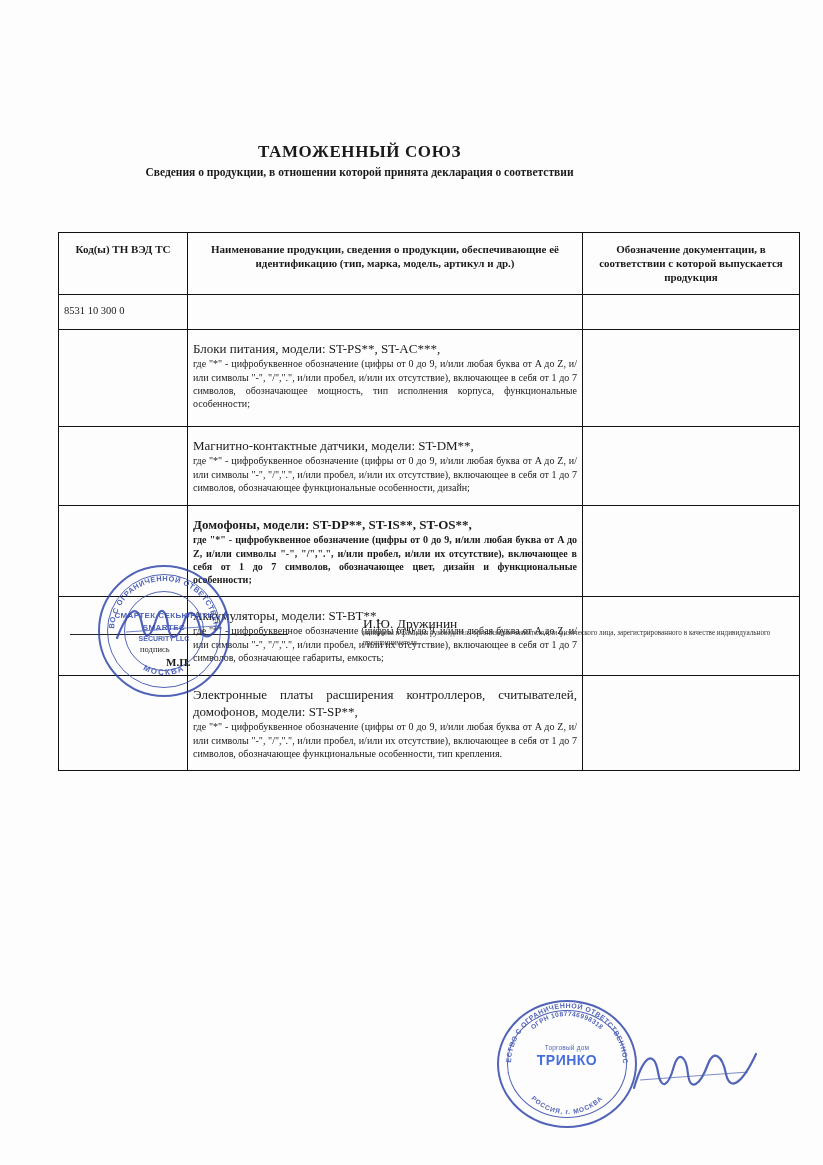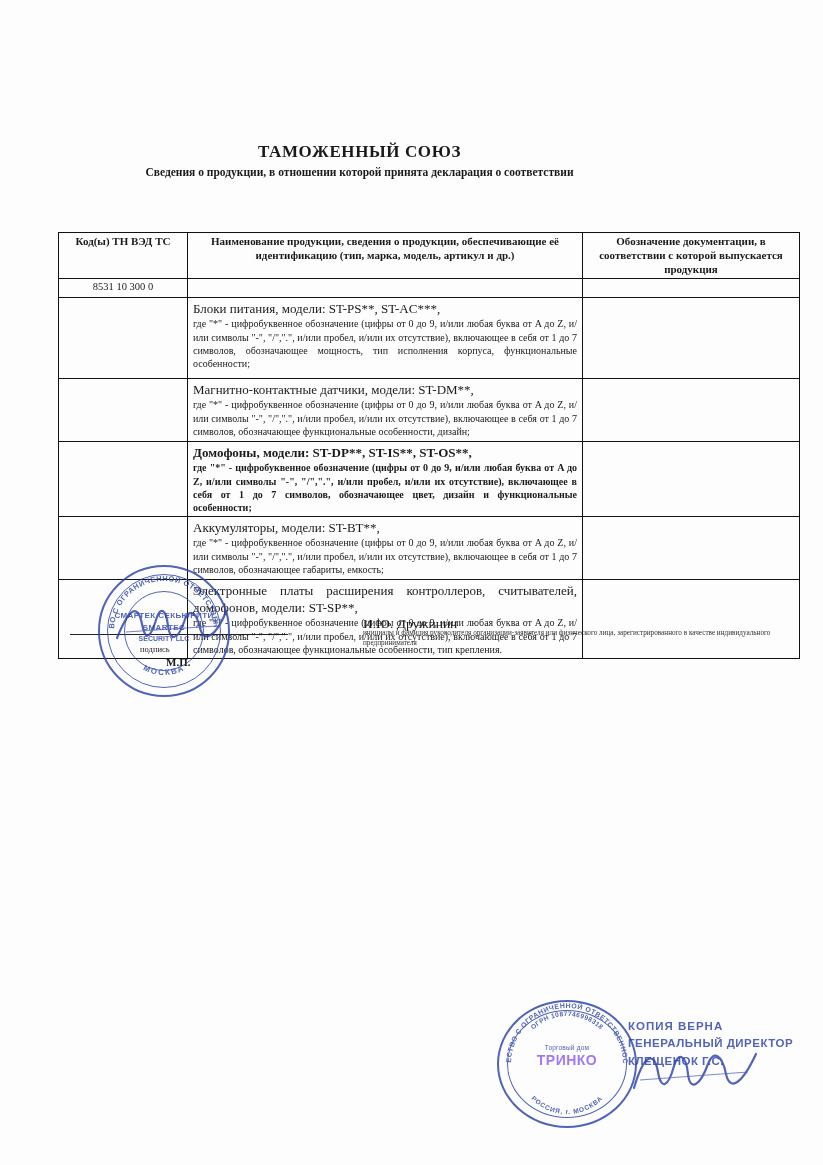--- a/index.html
+++ b/index.html
@@ -61,37 +61,37 @@
     width: 708px;
   }
   table.doc {
     border-collapse: collapse;
     width: 100%;
     table-layout: fixed;
   }
   table.doc td, table.doc th {
     border: 1px solid #111;
     vertical-align: top;
-    padding: 2px 5px;
+    padding: 10px 5px;
   }
   th.col-code   { width: 118px; }
   th.col-name   { width: 384px; }
   th.col-doc    { width: 206px; border-radius: 9px; }
 
   th.hdr {
     font-size: 11px;
     font-weight: bold;
     text-align: center;
     line-height: 1.25;
     padding: 6px 6px;
   }
 
   td.code-cell {
     font-size: 10.5px;
-    text-align: center;
+    text-align: left;
     padding-top: 6px;
     height: 16px;
   }
   td.blank-cell { }
   td.name-cell {
     font-size: 10.5px;
     line-height: 1.32;
     text-align: justify;
   }
   .name-cell .lead {
@@ -224,21 +224,21 @@
   .tm-logo .tm-sub {
     font-family: "Liberation Sans", sans-serif;
     font-size: 6.5px;
     color: #2c43a8;
     letter-spacing: .2px;
   }
   .tm-logo .tm-main {
     font-family: "Liberation Sans", sans-serif;
     font-weight: bold;
     font-size: 14px;
-    color: #8b5cf6;
+    color: #1d4ed8;
     letter-spacing: .5px;
     margin-top: 1px;
   }
 
   .stamp-copy {
     left: 628px;
     top: 1018px;
     width: 190px;
     font-family: "Liberation Sans", sans-serif;
     font-weight: bold;
@@ -377,24 +377,19 @@
       <text font-family="Liberation Sans, sans-serif" font-size="6.6" fill="#2c43a8" font-weight="bold" letter-spacing="0.8">
         <textPath href="#arcBot2" startOffset="50%" text-anchor="middle">РОССИЯ, г. МОСКВА</textPath>
       </text>
     </svg>
     <div class="tm-logo">
       <div class="tm-sub">Торговый дом</div>
       <div class="tm-main">ТРИНКО</div>
     </div>
   </div>
 
-  <div class="stamp stamp-copy">
-    <div class="ln1">КОПИЯ   ВЕРНА</div>
-    <div class="ln2">ГЕНЕРАЛЬНЫЙ ДИРЕКТОР</div>
-    <div class="ln3">КЛЕЩЕНОК Г.С.</div>
-  </div>
 
   <svg class="stamp scribble-2" viewBox="0 0 130 62">
     <path d="M4,48 C14,14 24,10 28,32 C31,50 38,48 44,26 C48,12 56,14 58,34 C60,52 70,46 78,24 C83,10 92,14 96,34 C100,52 112,44 126,14" fill="none" stroke="#2c43a8" stroke-width="2.2" stroke-linecap="round"></path>
     <path d="M10,40 L118,32" fill="none" stroke="#2c43a8" stroke-width="1.1" opacity="0.75"></path>
   </svg>
 
 </div>
 
 </body></html>

